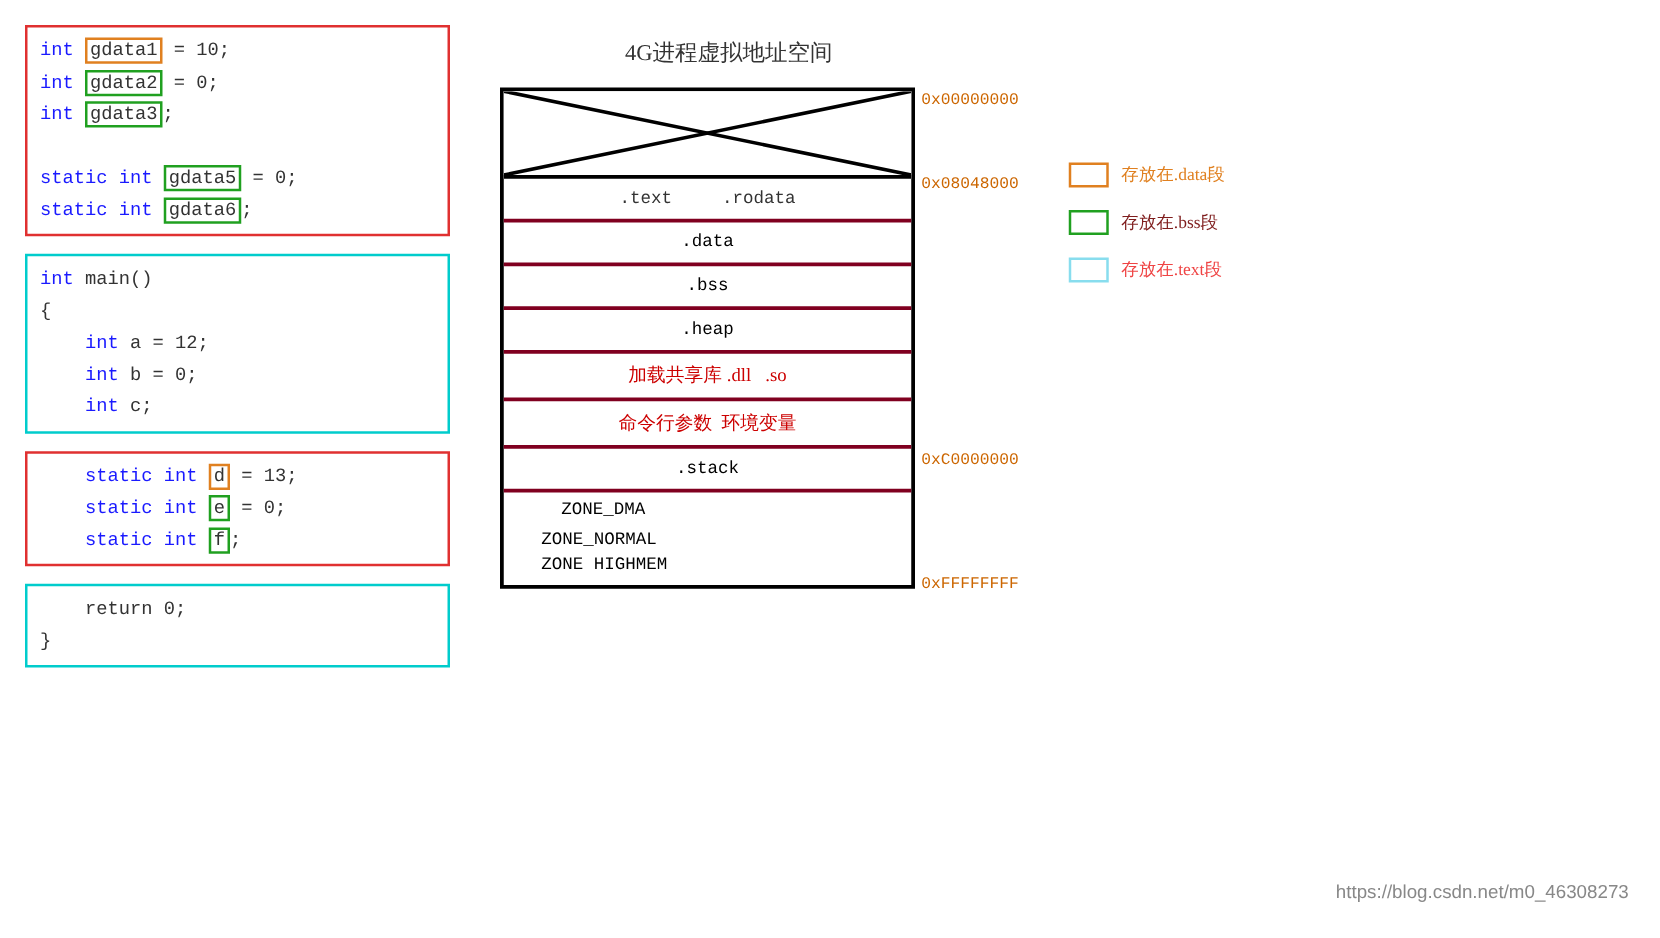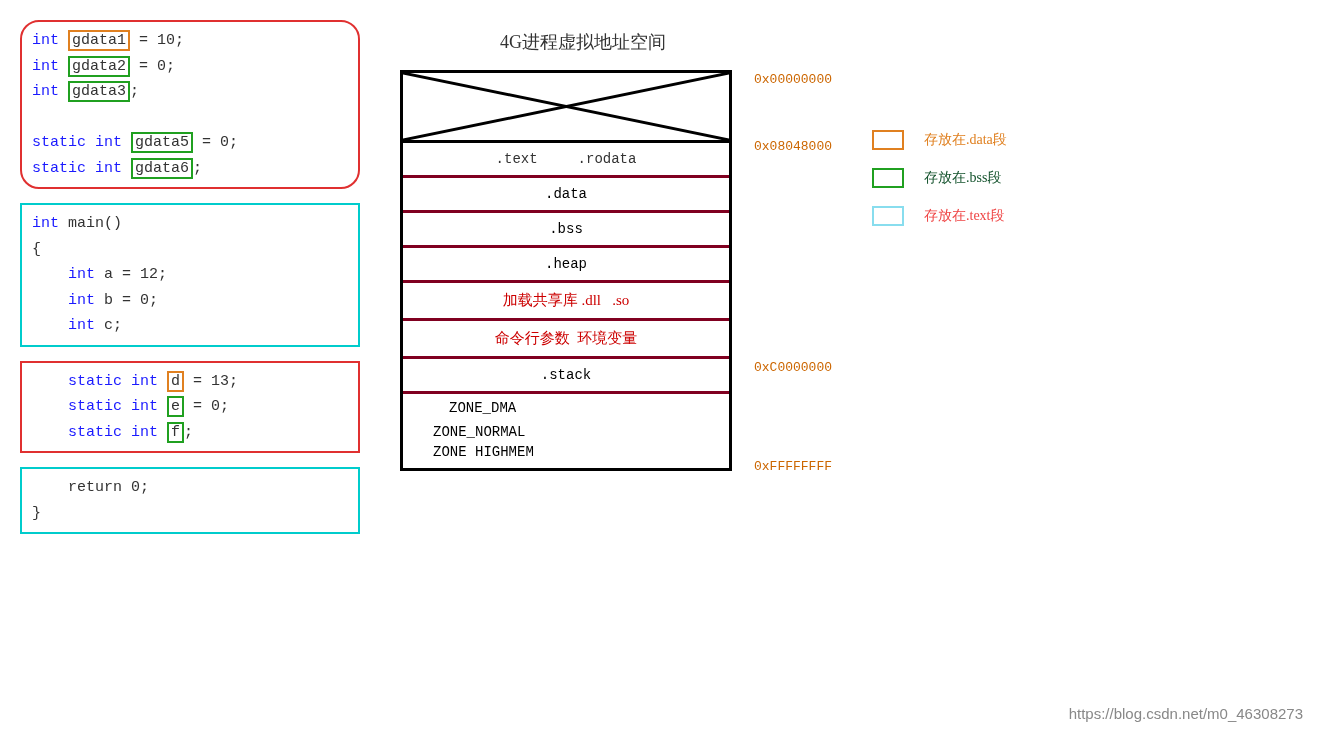--- a/index.html
+++ b/index.html
@@ -29,21 +29,21 @@
 
     .code-box {
       border: 2px solid;
       padding: 6px 10px;
       margin-bottom: 14px;
       font-size: 15px;
       line-height: 1.7;
       position: relative;
     }
 
-    .code-box.red { border-color: #e03030; border-radius: 19px; }
+    .code-box.red { border-color: #e03030; }
     .code-box.cyan { border-color: #00cccc; }
     .code-box.pink { border-color: #e03030; }
 
     .inline-box {
       display: inline;
       border: 2px solid;
       padding: 0 2px;
     }
     .inline-box.orange { border-color: #e08020; }
     .inline-box.green { border-color: #20a020; }
@@ -127,21 +127,21 @@
       margin-left: 20px;
       display: flex;
       flex-direction: column;
       gap: 18px;
       margin-top: 60px;
     }
 
     .legend-item {
       display: flex;
       align-items: center;
-      gap: 20px;
+      gap: 10px;
       font-size: 14px;
       font-family: SimSun, serif;
     }
 
     .legend-box {
       width: 32px;
       height: 20px;
       border: 2px solid;
       flex-shrink: 0;
     }
@@ -226,40 +226,40 @@
 
           <div class="mem-row chinese">命令行参数 &nbsp;环境变量</div>
 
           <div class="mem-row">.stack</div>
 
           <div style="border-bottom: none; padding: 6px 46px; font-size:14px; font-family: 'Courier New', monospace;">ZONE_DMA</div>
           <div style="padding: 2px 30px; font-size:14px; font-family: 'Courier New', monospace;">ZONE_NORMAL</div>
           <div style="padding: 2px 30px 8px; font-size:14px; font-family: 'Courier New', monospace;">ZONE HIGHMEM</div>
         </div>
 
-        <div style="display:flex; flex-direction:column; margin-left:22px; font-size:13px; font-family:'Courier New',monospace; color:#cc6600;">
+        <div style="display:flex; flex-direction:column; margin-left:5px; font-size:13px; font-family:'Courier New',monospace; color:#cc6600;">
 
           <div style="margin-top: 2px;">0x00000000</div>
 
           <div style="margin-top: 52px;">0x08048000</div>
 
           <div style="margin-top: 206px;">0xC0000000</div>
 
           <div style="margin-top: 84px;">0xFFFFFFFF</div>
         </div>
       </div>
 
       <div class="legend">
         <div class="legend-item">
           <div class="legend-box orange"></div>
           <span style="color:#e08020; font-family:SimSun,serif; font-size:14px;">存放在.data段</span>
         </div>
         <div class="legend-item">
           <div class="legend-box green"></div>
-          <span style="color:#14532d; font-family:SimSun,serif; font-size:14px;">存放在.bss段</span>
+          <span style="color:#7f1d1d; font-family:SimSun,serif; font-size:14px;">存放在.bss段</span>
         </div>
         <div class="legend-item">
           <div class="legend-box cyan"></div>
           <span style="color:#ef4444; font-family:SimSun,serif; font-size:14px;">存放在.text段</span>
         </div>
       </div>
     </div>
 
     <div class="watermark">https://blog.csdn.net/m0_46308273</div>
   </div>

